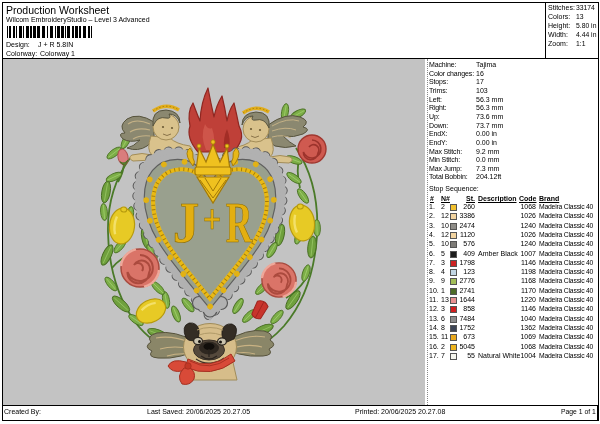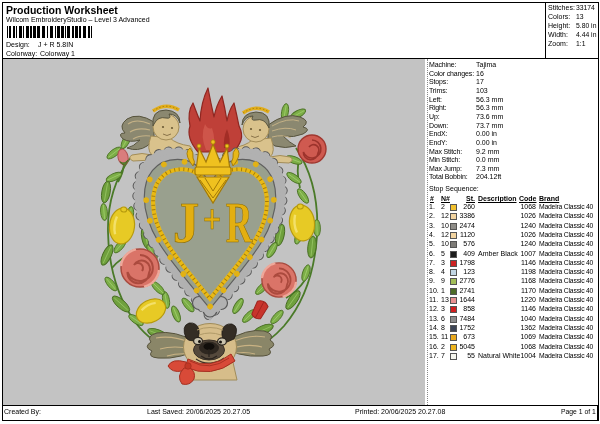--- a/index.html
+++ b/index.html
@@ -15,21 +15,21 @@
 #vline{left:545px;top:2px;width:1px;height:56px;background:#000;}
 </style>
 </head>
 <body>
 <div id="pageborder" class="abs"></div>
 <div id="grayarea" class="abs"></div>
 <div id="hline" class="abs"></div>
 <div id="vline" class="abs"></div>
 <div id="dotline" class="abs"></div>
 
-<div class="abs" style="left:6px;top:4px;font-size:10.5px;font-weight:bold;">Production Worksheet</div>
+<div class="abs" style="left:6px;top:4px;font-size:10.5px;font-weight:normal;">Production Worksheet</div>
 <div class="abs t7" style="left:6px;top:16px;">Wilcom EmbroideryStudio – Level 3 Advanced</div>
 <div class="abs" id="barcode" style="left:7px;top:26px;width:88px;height:12px;">
     <div style="position:absolute;left:0px;top:0;width:1px;height:12px;background:#000"></div>
     <div style="position:absolute;left:2px;top:0;width:2px;height:12px;background:#000"></div>
     <div style="position:absolute;left:6px;top:0;width:2px;height:12px;background:#000"></div>
     <div style="position:absolute;left:9px;top:0;width:1px;height:12px;background:#000"></div>
     <div style="position:absolute;left:12px;top:0;width:3px;height:12px;background:#000"></div>
     <div style="position:absolute;left:16px;top:0;width:1px;height:12px;background:#000"></div>
     <div style="position:absolute;left:19px;top:0;width:3px;height:12px;background:#000"></div>
     <div style="position:absolute;left:23px;top:0;width:2px;height:12px;background:#000"></div>

